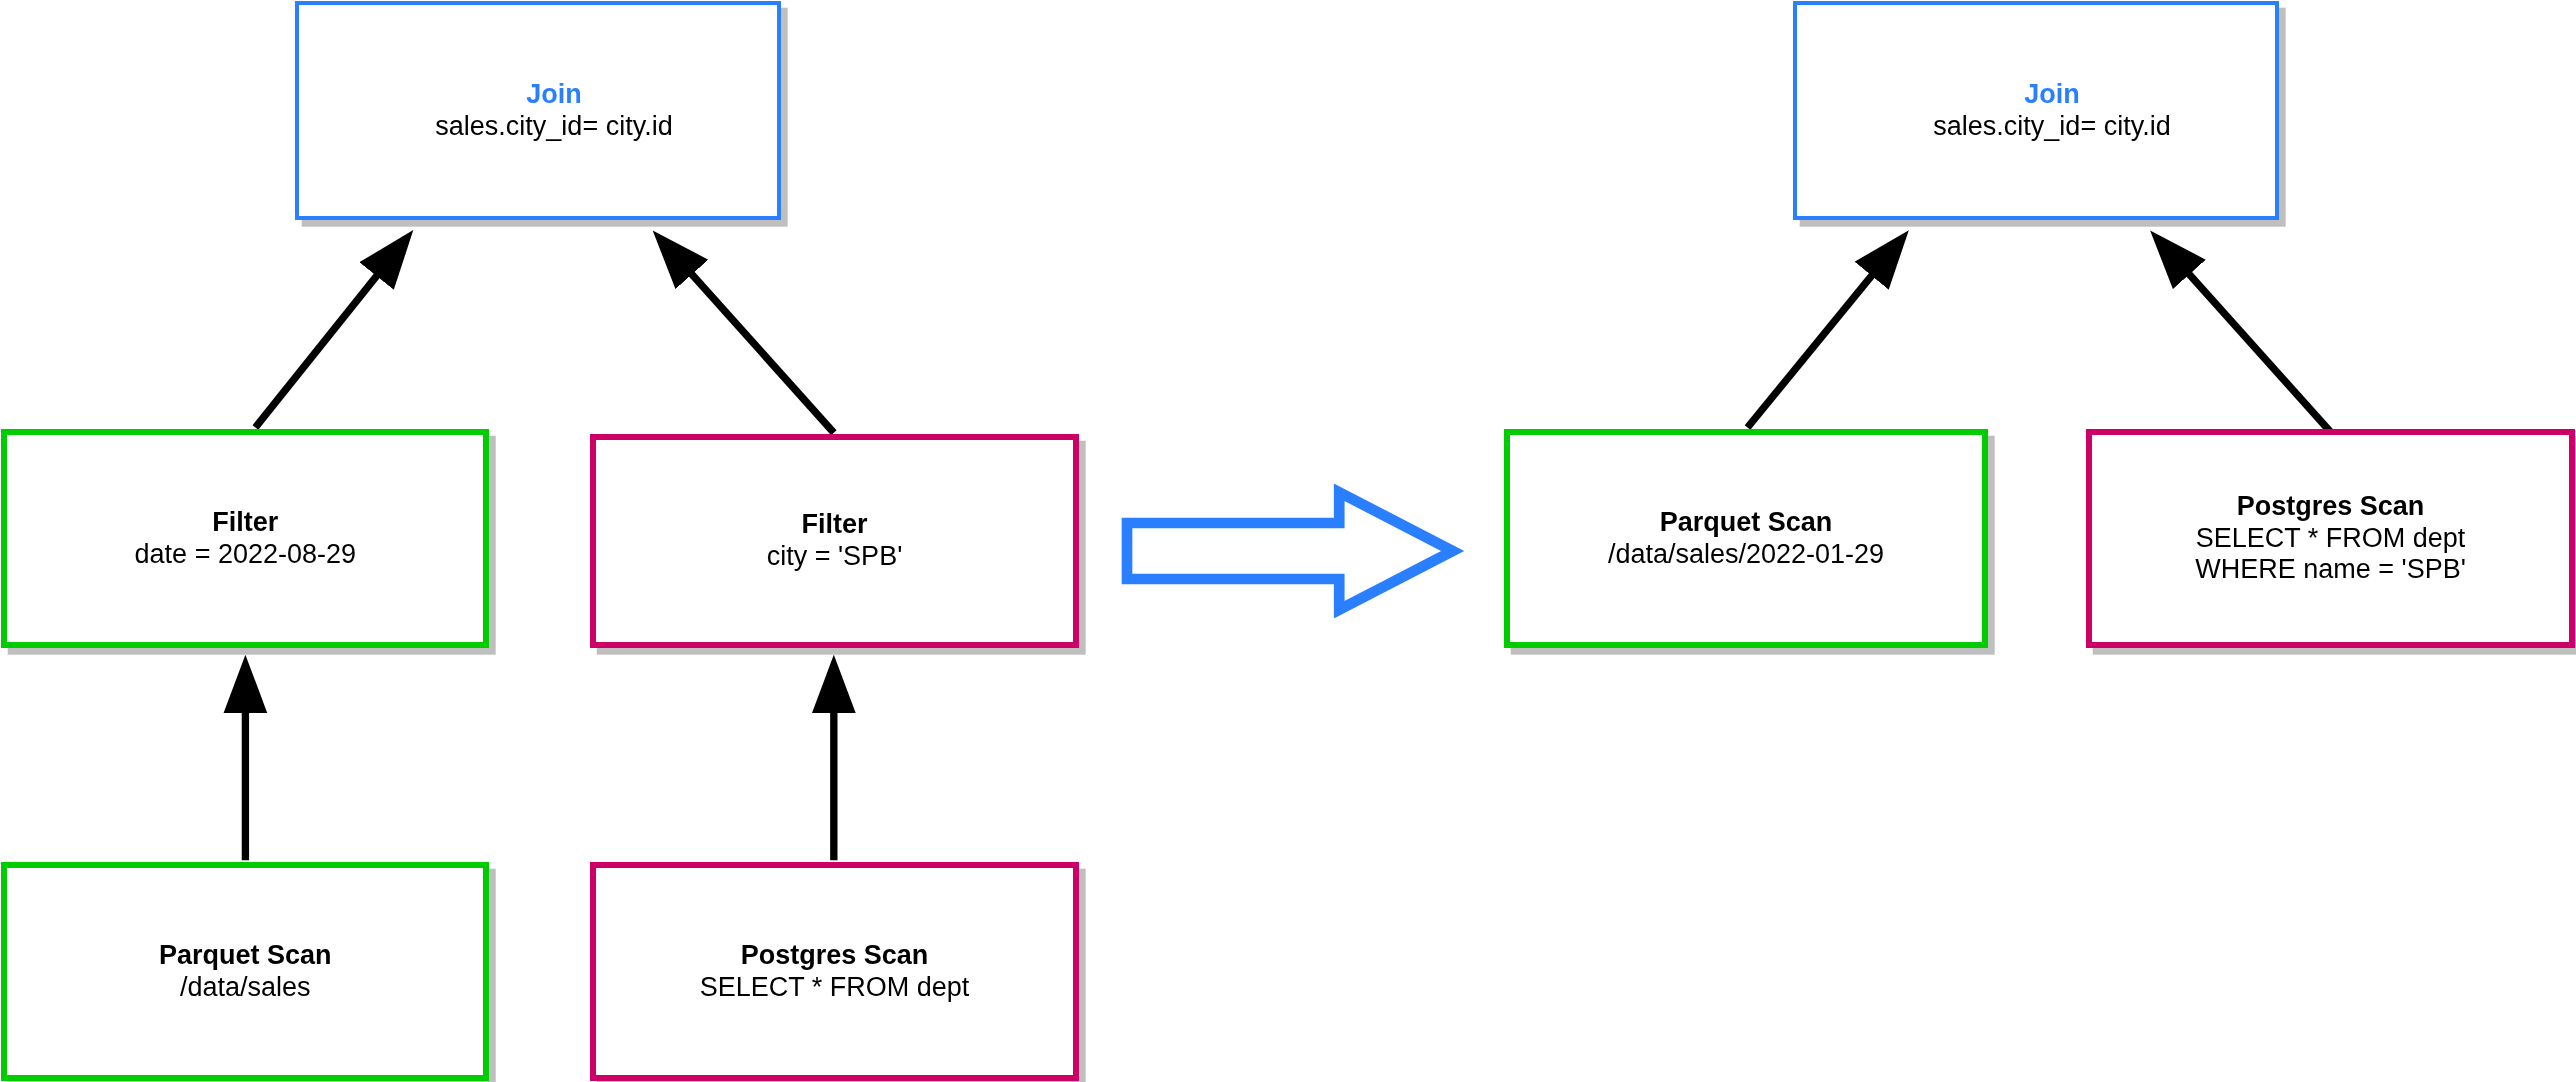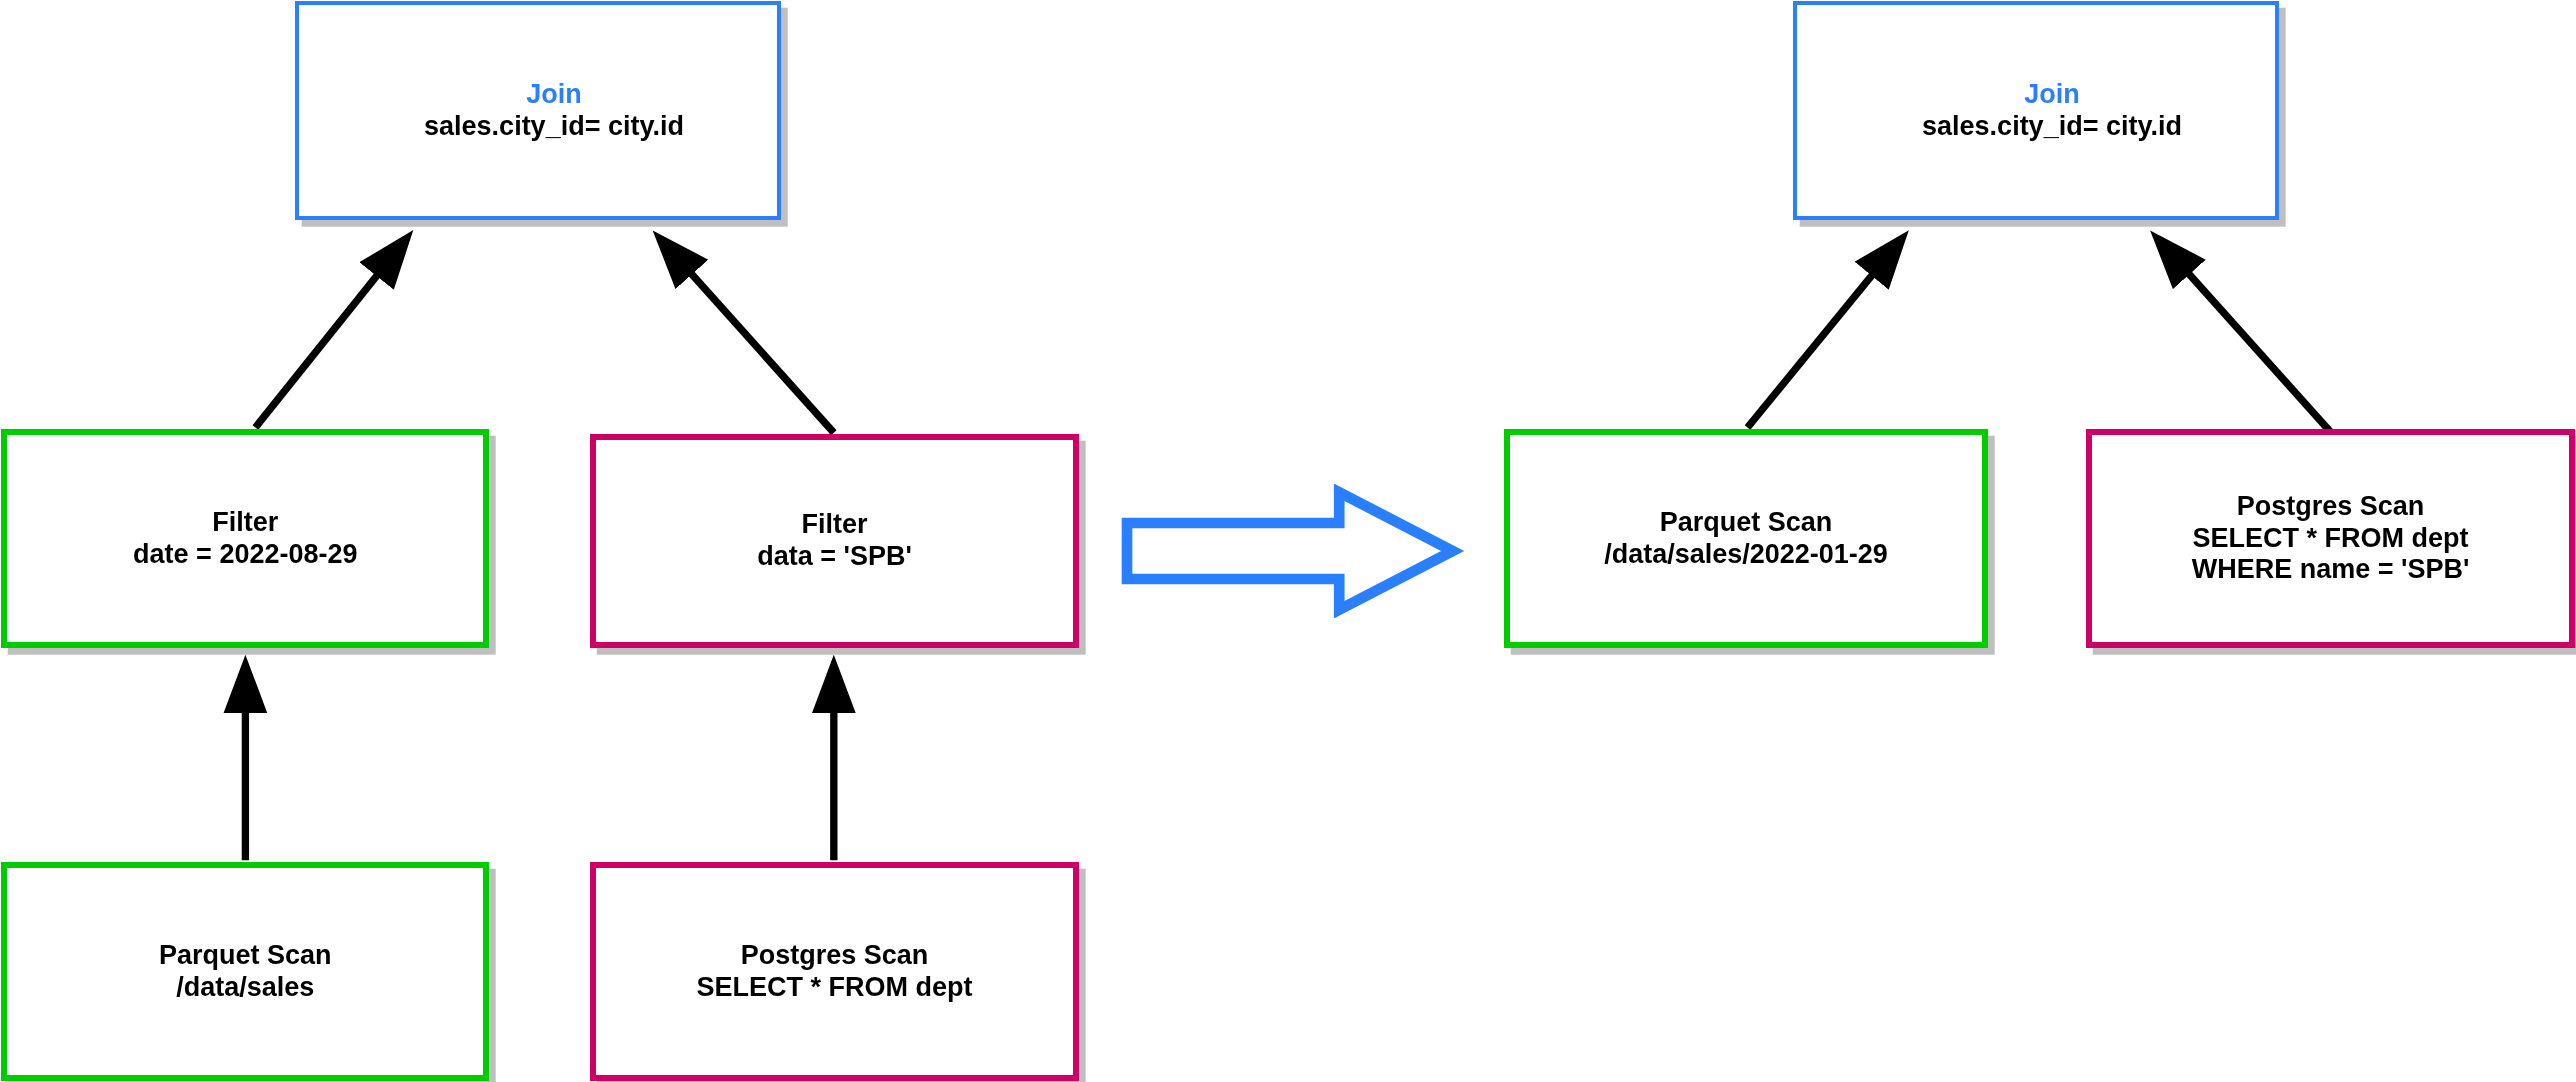--- a/index.html
+++ b/index.html
@@ -34,21 +34,21 @@
     font-weight: bold;
     font-size: 27px;
     color: #000000;
     white-space: nowrap;
   }
   .node .title.accent-blue {
     color: #2a7fff;
   }
   .node .detail {
     font-size: 27px;
-    font-weight: bold;
+    font-weight: normal;
     color: #000000;
     white-space: nowrap;
   }
   .node.blue   { border-color: #2a7fff; border-width: 4.7px; padding-left: 32px; }
   .node.green  { border-color: #00cc00; border-width: 6px; }
   .node.pink   { border-color: #cc0066; border-width: 6px; }
 
   .edge-layer {
     position: absolute;
     left: 0;
@@ -91,21 +91,21 @@
     <div class="detail">sales.city_id= city.id</div>
   </div>
 
   <div class="node green" style="left:1.3px; top:429px; width:488px; height:219px;">
     <div class="title">Filter</div>
     <div class="detail">date = 2022-08-29</div>
   </div>
 
   <div class="node pink" style="left:590px; top:434px; width:489px; height:214px;">
     <div class="title">Filter</div>
-    <div class="detail">data = 'SPB'</div>
+    <div class="detail">city = 'SPB'</div>
   </div>
 
   <div class="node green" style="left:1.3px; top:862px; width:488px; height:219px;">
     <div class="title">Parquet Scan</div>
     <div class="detail">/data/sales</div>
   </div>
 
   <div class="node pink" style="left:590px; top:862px; width:489px; height:219px;">
     <div class="title">Postgres Scan</div>
     <div class="detail">SELECT * FROM dept</div>

